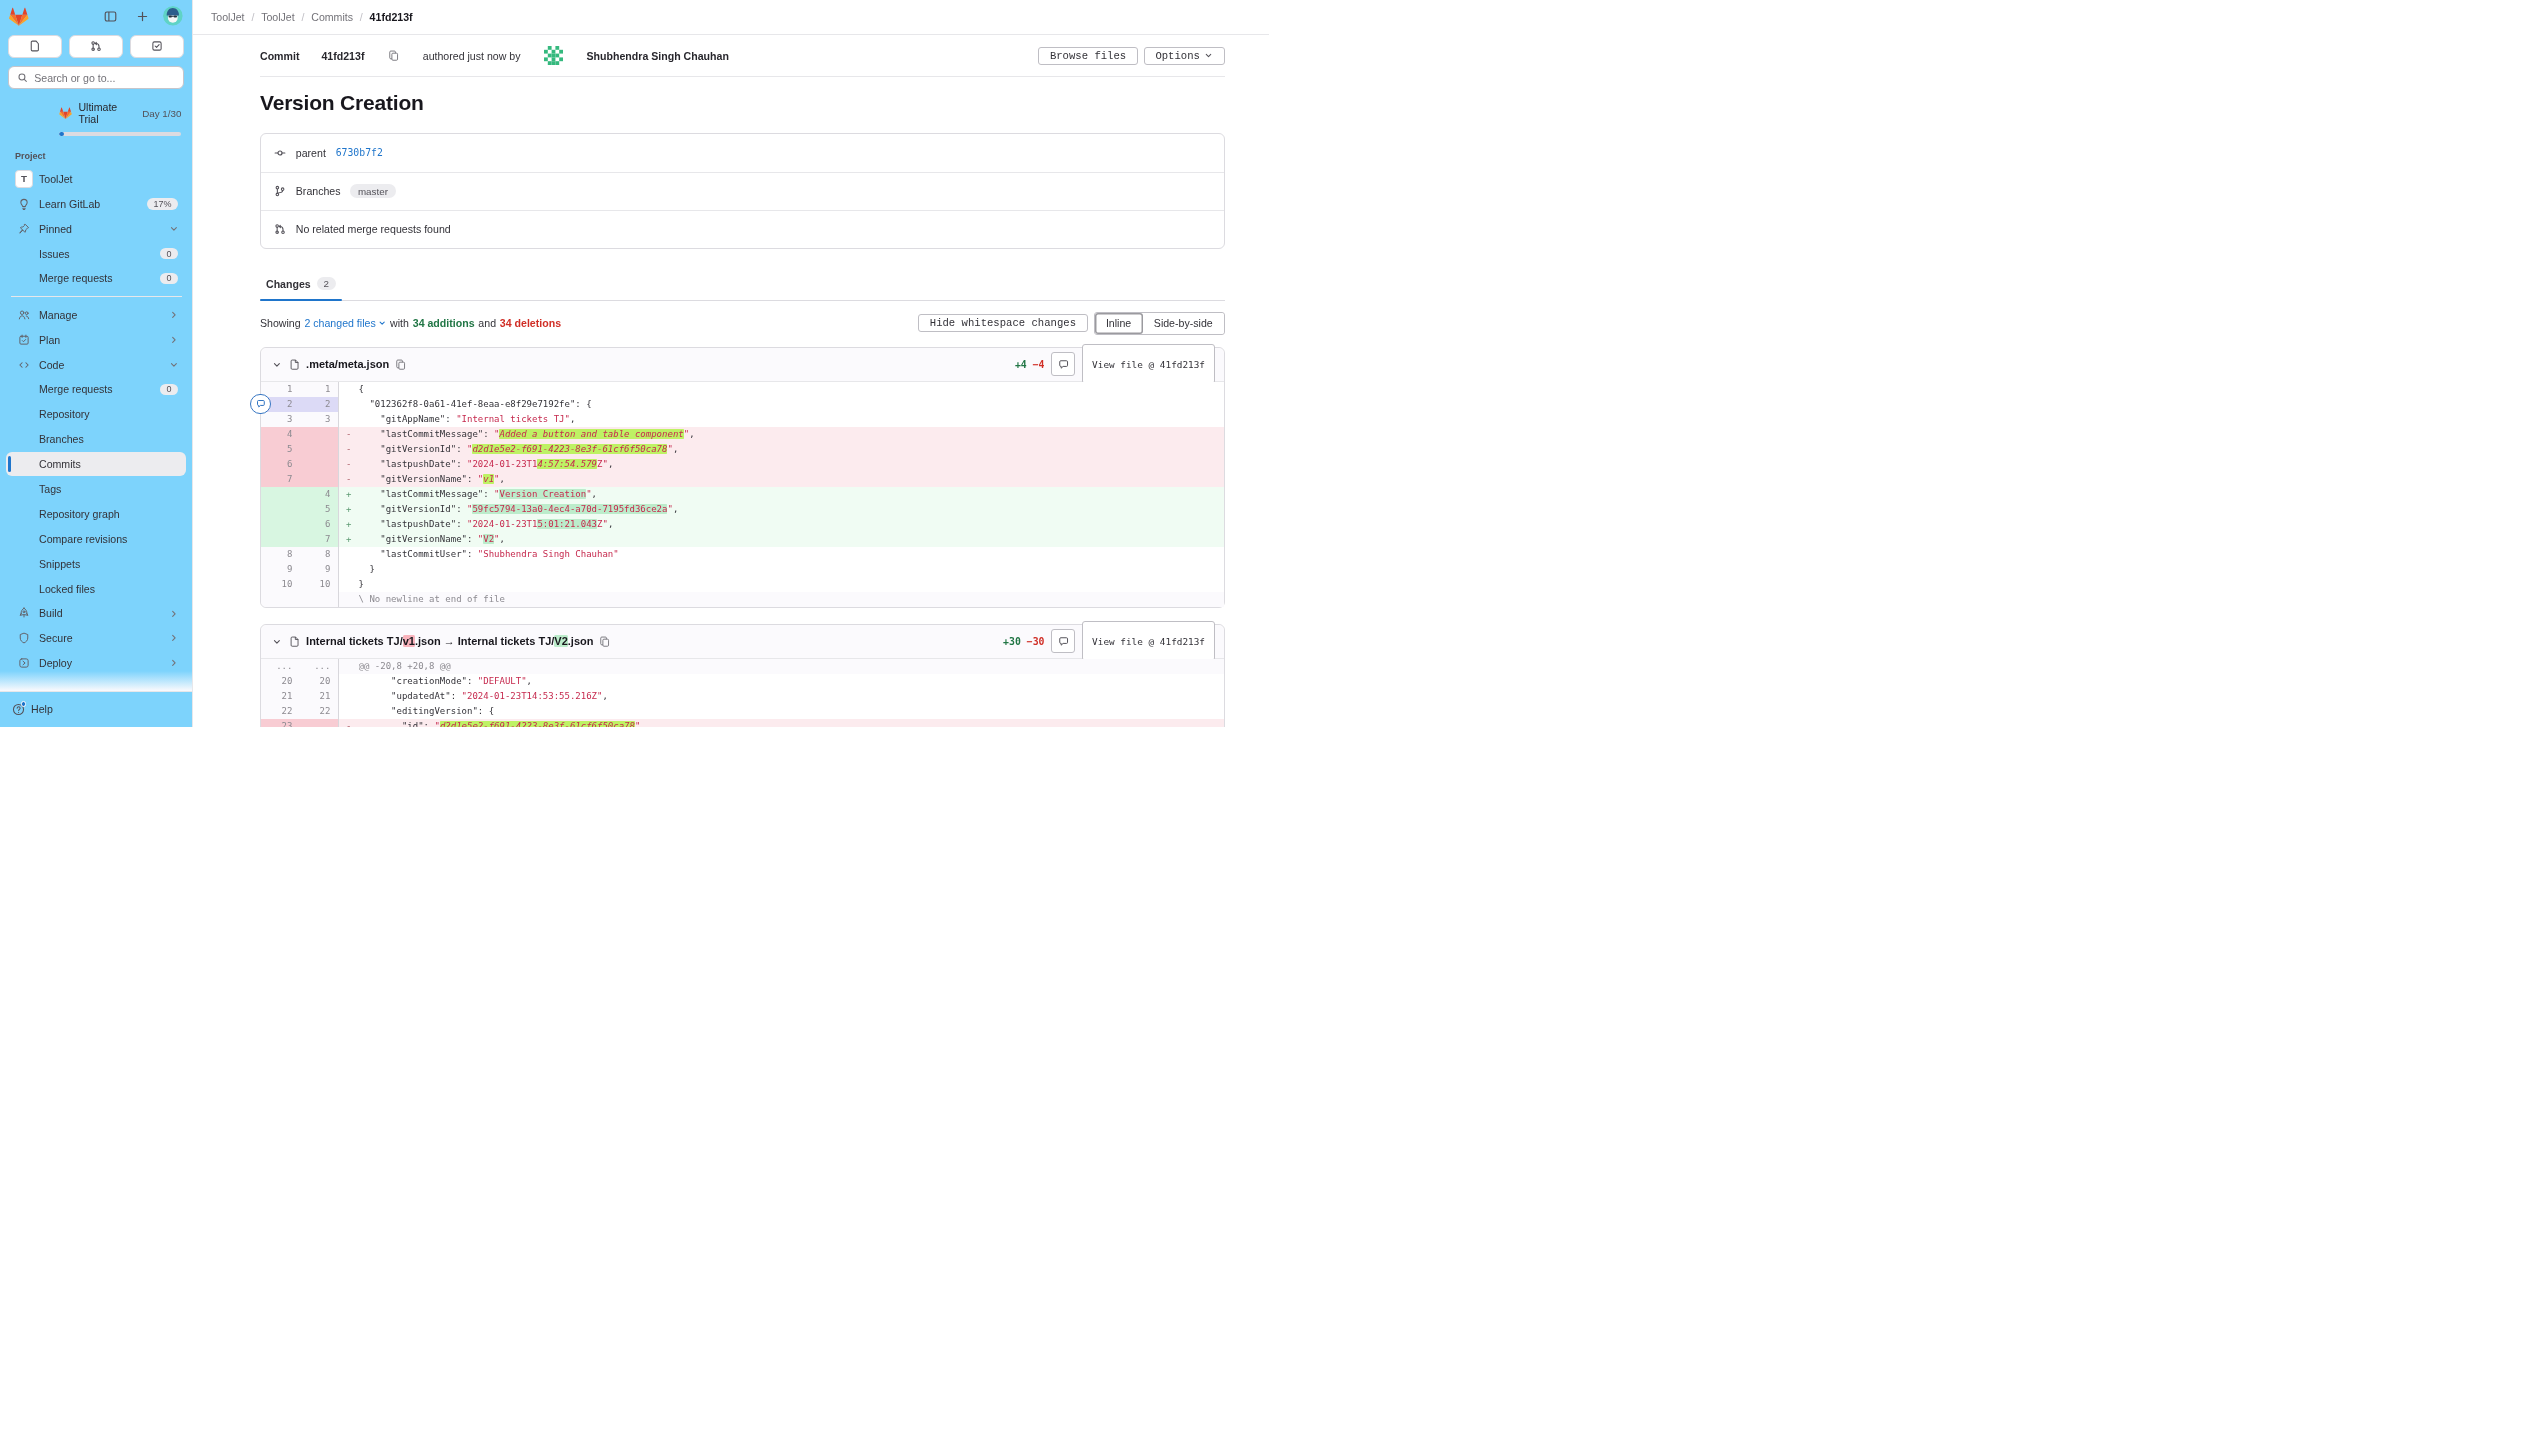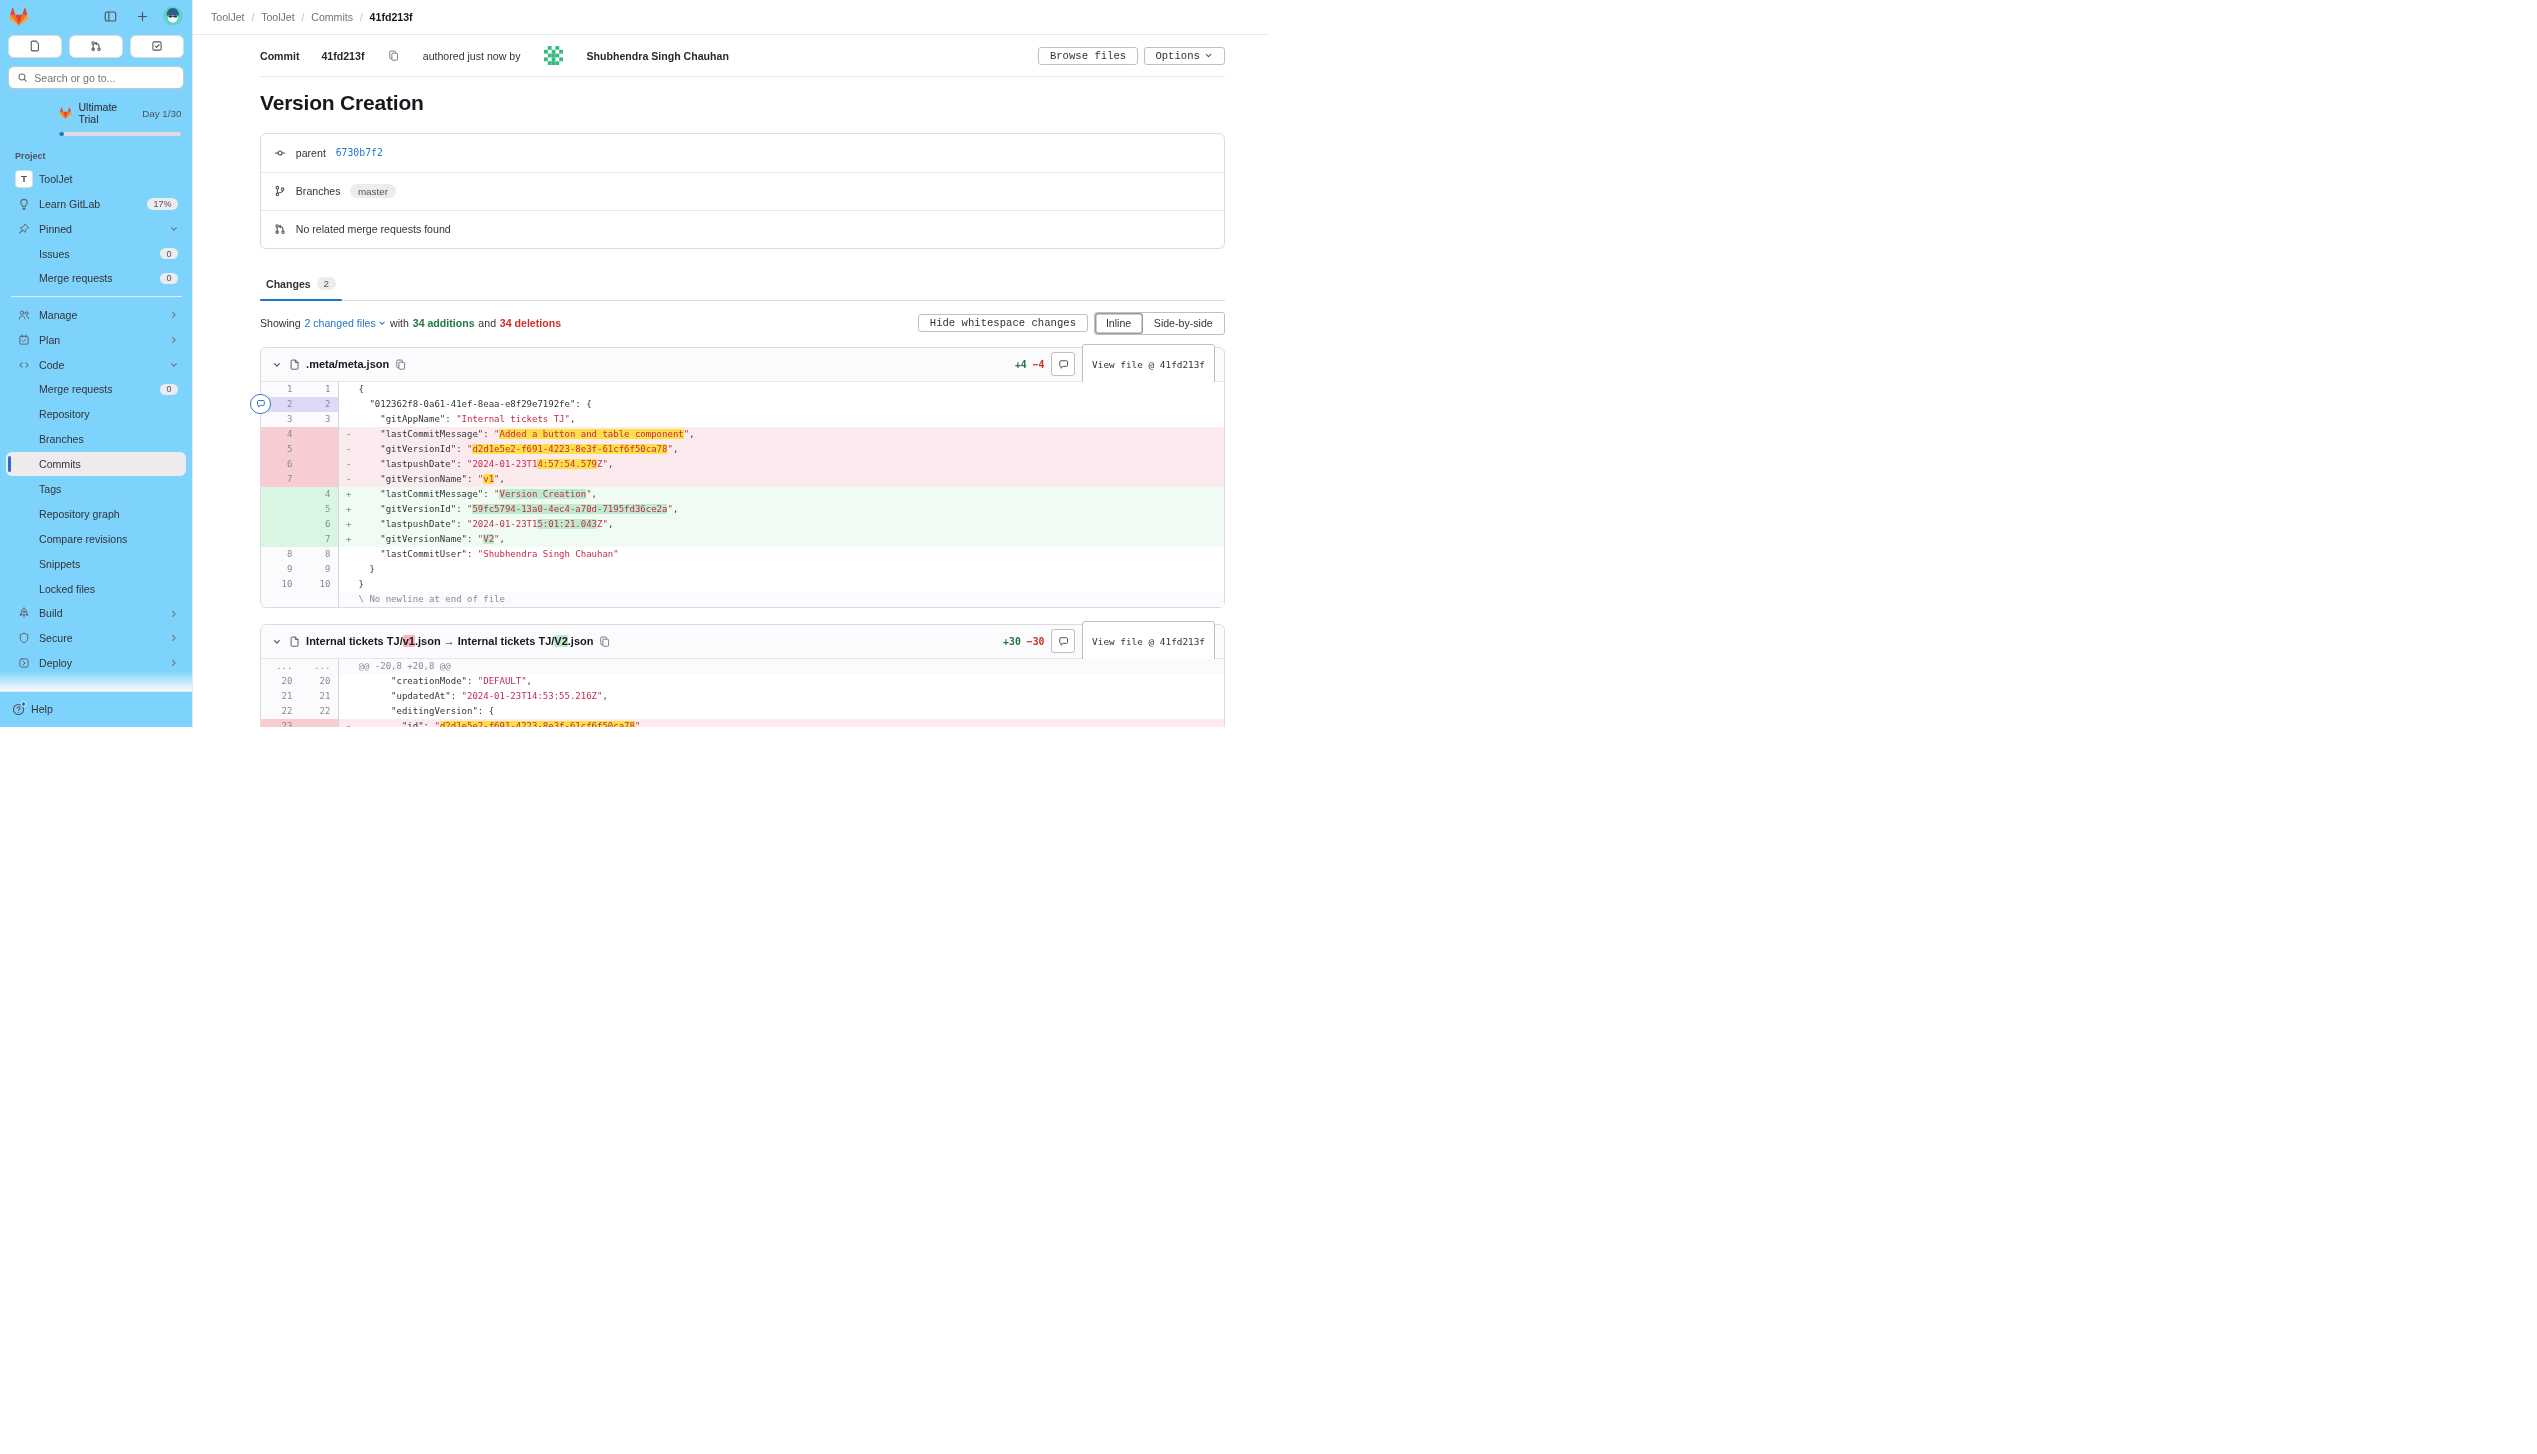--- a/index.html
+++ b/index.html
@@ -108,21 +108,21 @@
   .drow.del .sign, .drow.del .code { background:#fcebee; }
   .drow.del .sign { color:#ad606a; }
   .drow.add .num { background:#d8f6e1; }
   .drow.add .sign, .drow.add .code { background:#f0fcf3; }
   .drow.add .sign { color:#5d9a72; }
   .drow.hunk .num, .drow.hunk .sign, .drow.hunk .code { background:#fbfafd; color:#8c8a90; }
   .drow.note .num, .drow.note .sign, .drow.note .code { background:#fbfafd; }
   .t-pl { color:#333238; }
   .t-str { color:#c62a4e; }
   .t-gray { color:#8c8a90; }
-  .drow.del .t-strh { color:#c62a4e; background:#fde047; border-radius:0.8px; }
+  .drow.del .t-strh { color:#c62a4e; background:#bef264; border-radius:0.8px;font-style:italic; }
   .drow.add .t-strh { color:#c62a4e; background:#bceccb; border-radius:0.8px; }
   .note-bubble { position:absolute; left:-10.6px; top:-3px; width:20.4px; height:20.4px; border-radius:50%; background:#fff; border:1.5px solid #3776c2; display:flex; align-items:center; justify-content:center; color:#2a6fc0; z-index:2; cursor:pointer; }
 </style>
 </head>
 <body>
 
 <div class="app">
 
   <aside class="sidebar">
     <div class="sb-top">

